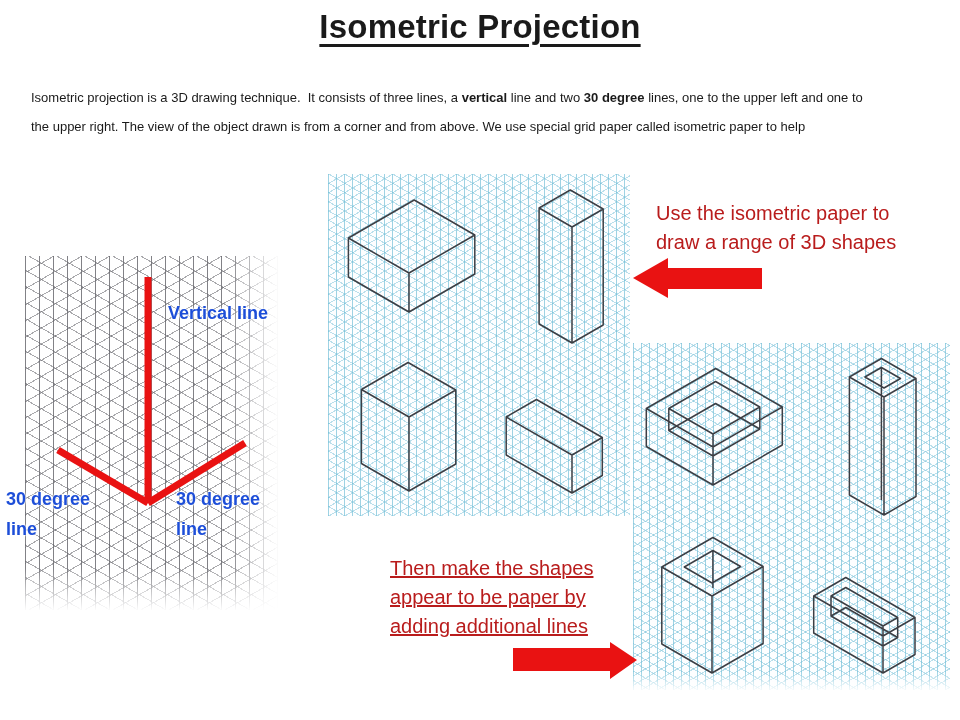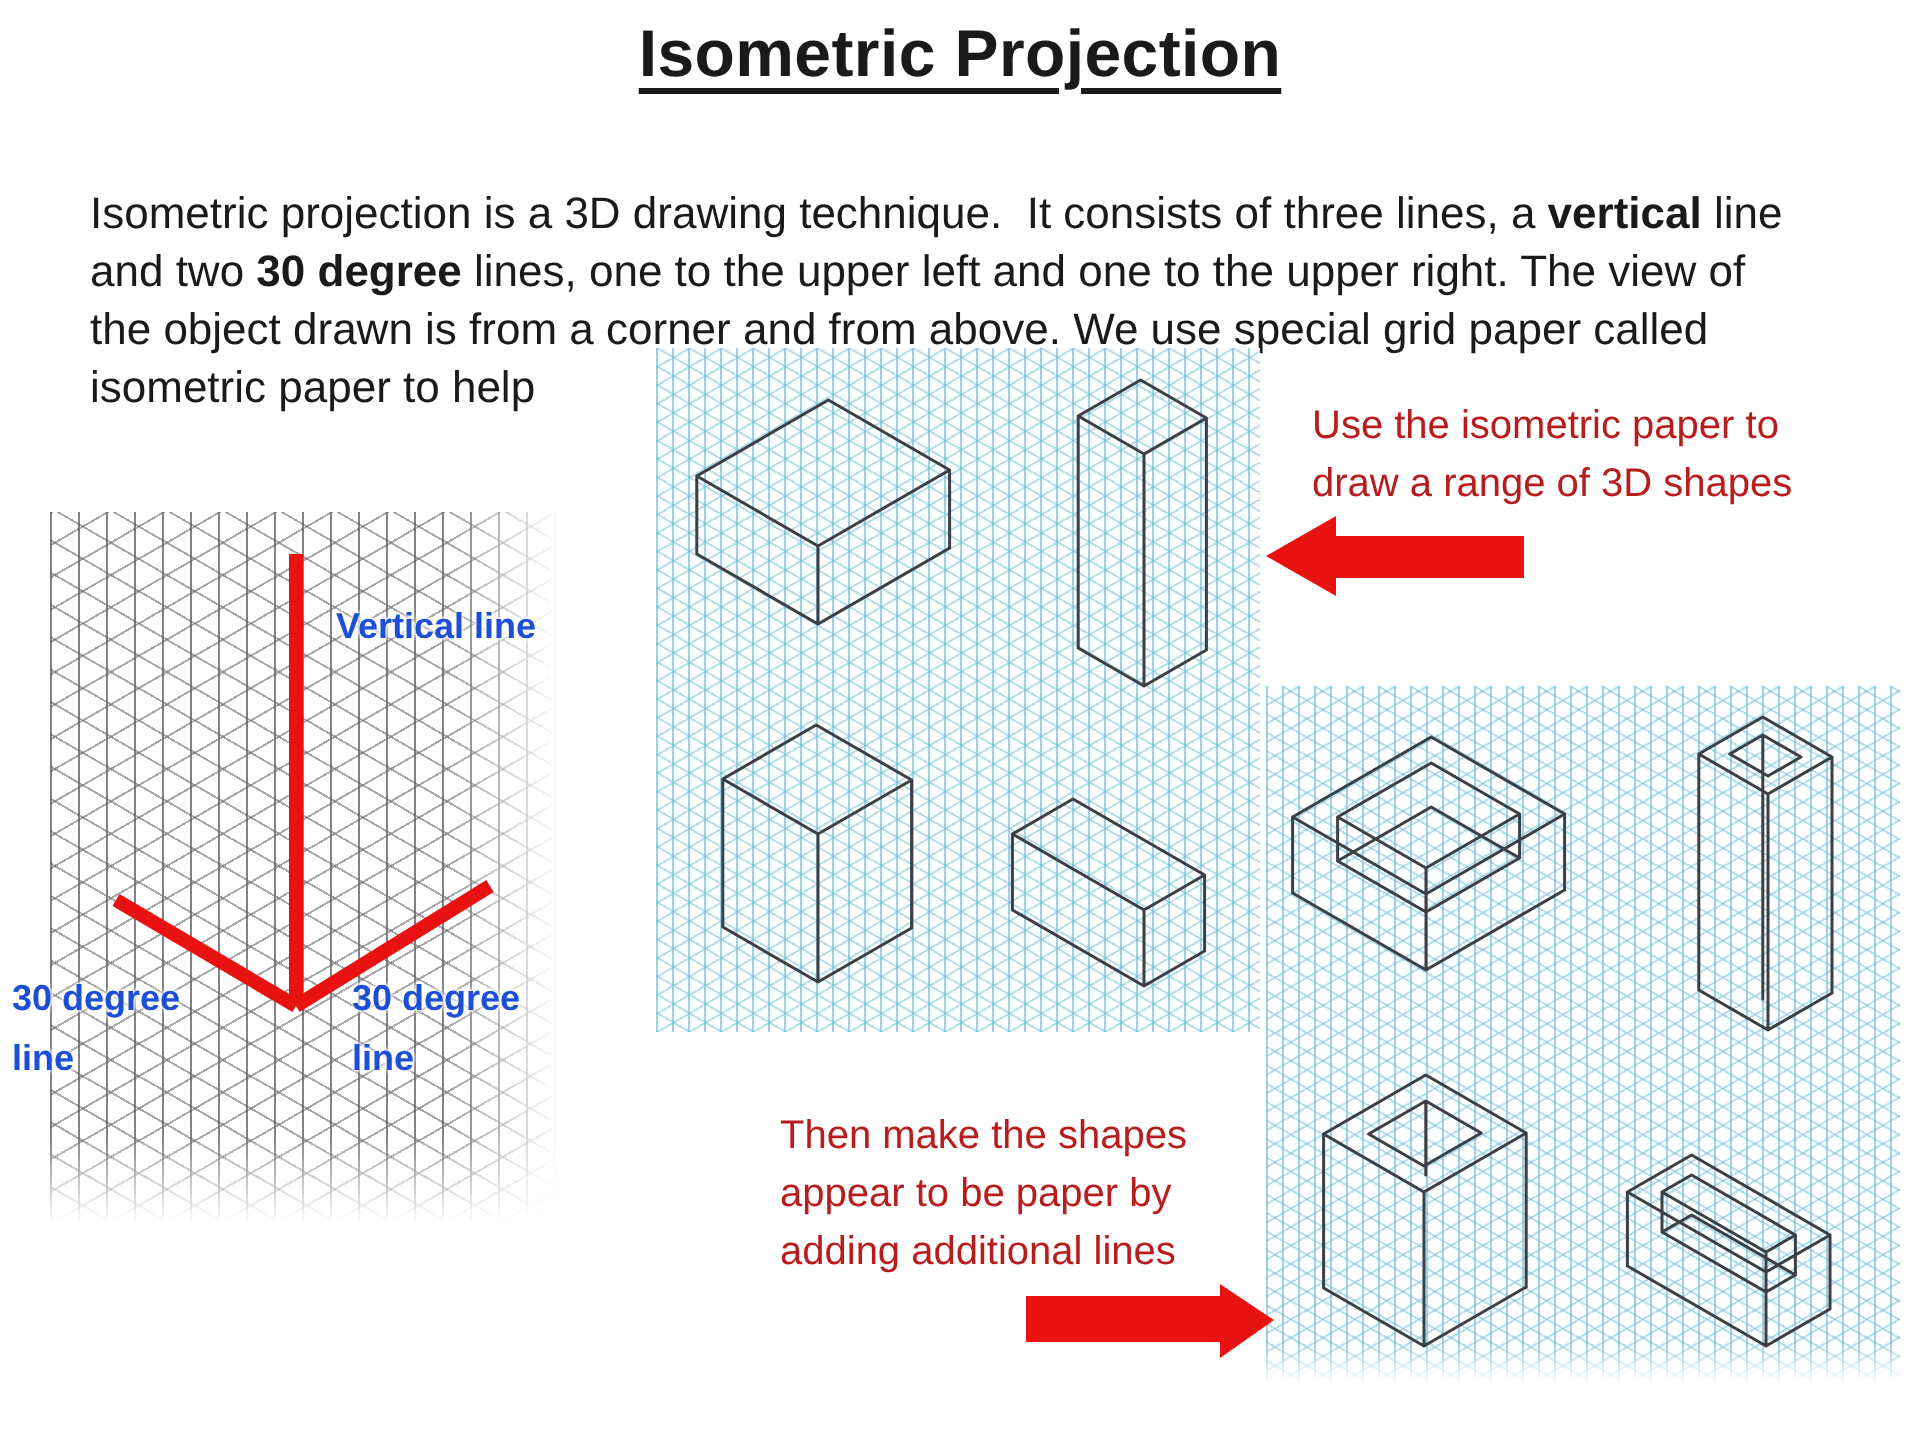--- a/index.html
+++ b/index.html
@@ -8,22 +8,22 @@
     font-family:"Liberation Sans", sans-serif;color:#1a1a1a;padding-left:25px;
   }
   .title{
     position:absolute;top:8px;left:0;width:960px;text-align:center;margin:0;
     font-size:33px;font-weight:700;letter-spacing:0.2px;
   }
   .title span{
     text-decoration:underline;text-decoration-thickness:3px;text-underline-offset:6px;
   }
   .intro{
-    position:absolute;left:45px;top:70px;width:852px;
-    font-size:22px;line-height:29px;white-space:pre-wrap;
+    position:absolute;left:31px;top:70px;width:852px;
+    font-size:13px;line-height:29px;white-space:pre-wrap;
   }
   .intro b{font-weight:700;}
   
   .paper{position:absolute;z-index:1;}
   .paper.blue{
     background-color:#fdfeff;
     background-image:
       repeating-linear-gradient(90deg,  rgba(118,192,216,0.70) 0 1px, transparent 1px 8px),
       repeating-linear-gradient(150deg, rgba(118,192,216,0.50) 0 1px, transparent 1px 8px),
       repeating-linear-gradient(30deg,  rgba(118,192,216,0.50) 0 1px, transparent 1px 8px);
@@ -92,19 +92,19 @@
 
   <div class="red-label" style="left:168px;top:298px;width:130px;">Vertical line</div>
   <div class="red-label center" style="left:6px;top:484px;width:118px;">30 degree line</div>
   <div class="red-label center" style="left:176px;top:484px;width:118px;">30 degree line</div>
 
   <div class="callout" style="left:656px;top:199px;">
     <div>Use the isometric paper to</div>
     <div>draw a range of 3D shapes</div>
   </div>
 
-  <div class="callout" style="left:390px;top:554px;">
+  <div class="callout" style="left:390px;top:554px;text-decoration:underline;">
     <div>Then make the shapes</div>
     <div>appear to be paper by</div>
     <div>adding additional lines</div>
   </div>
 
 </div>
 
 </body></html>

